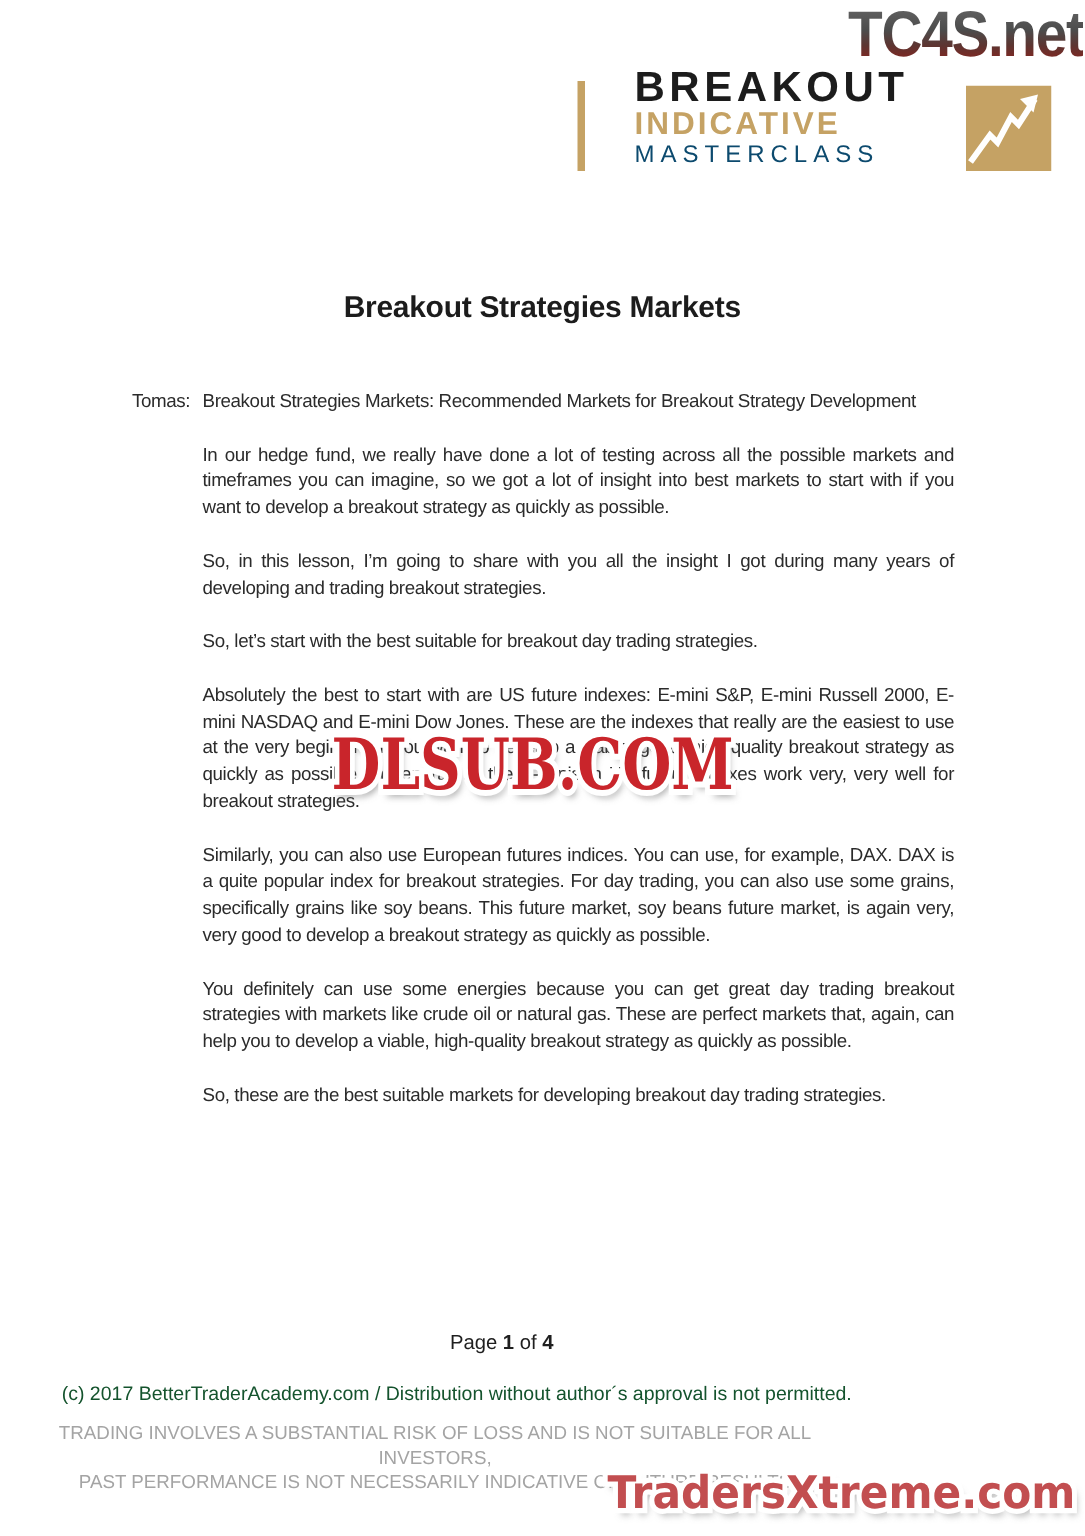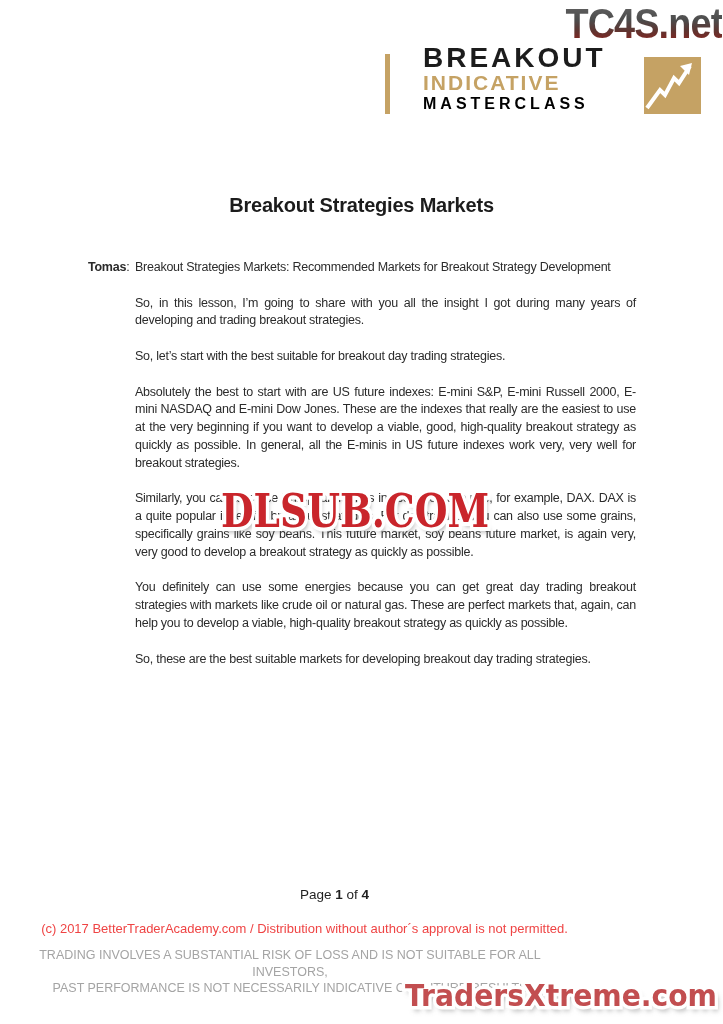--- a/index.html
+++ b/index.html
@@ -18,32 +18,32 @@
     -webkit-background-clip:text; background-clip:text; color:transparent;
     white-space:nowrap;
   }
 
   
   .logo { position:absolute; left:385px; top:44px; display:flex; align-items:flex-end; z-index:10;gap:24px; }
   .logo-bar { width:5px; height:60px; background:#c5a264; margin-top:3px; }
   .logo-text { margin-left:9px; white-space:nowrap; }
   .logo-l1 { font-weight:700; font-size:28px; line-height:26px; letter-spacing:3px; color:#1c1c1c; }
   .logo-l2 { font-weight:700; font-size:21px; line-height:23px; letter-spacing:2px; color:#c5a264; }
-  .logo-l3 { font-weight:700; font-size:16px; line-height:20px; letter-spacing:4px; color:#000000; }
+  .logo-l3 { font-weight:400; font-size:16px; line-height:20px; letter-spacing:4px; color:#0c4a6e; }
   .logo-icon { margin-left:14px; margin-top:13px; width:57px; height:57px; }
 
   
   .heading { position:absolute; left:0; width:723px; text-align:center; font-weight:700; font-size:20px; letter-spacing:-0.2px; color:#1c1c1c; }
   .heading.h1 { top:158px; }
   .heading.h2 { top:194px; }
 
   
   .transcript { position:absolute; left:88px; top:259px; width:548px; font-size:12.5px; letter-spacing:-0.25px; line-height:17.8px; }
   .speaker { position:absolute; left:0; top:0; }
-  .speaker .b { font-weight:700; }
+  .speaker .b { font-weight:400; }
   .paras { margin-left:47px; }
   .paras p { margin:0 0 17.8px 0; text-align:justify; }
 
   
   .outlined { position:absolute; white-space:nowrap; line-height:1; }
   .outlined .stroke {
     position:absolute; left:0; top:0;
     -webkit-text-stroke:7px #ffffff; color:#ffffff;
     text-shadow:3px 5px 5px rgba(110,110,110,0.55);
   }
@@ -58,21 +58,21 @@
   .traders {
     right:6px; top:981px; z-index:20;
     font-family:"DejaVu Sans", sans-serif; font-weight:700; font-size:30px;
     transform:scaleX(0.94); transform-origin:right top;
   }
   .traders .fill { color:#c24e50; }
 
   
   .page-num { position:absolute; left:0; top:887px; width:669px; text-align:center; font-size:13.5px; color:#1f1f1f; }
   .page-num .num { font-weight:700; }
-  .copyright { position:absolute; left:0; top:921px; width:609px; text-align:center; font-size:13px; color:#ef4444; }
+  .copyright { position:absolute; left:0; top:921px; width:609px; text-align:center; font-size:13px; color:#14532d; }
   .disclaimer { position:absolute; left:0; top:947px; width:580px; text-align:center; font-size:12.5px; line-height:16.5px; color:#a4a4a4; }
 </style>
 </head>
 <body>
 
 <div class="page">
 
   <div class="tc4s">TC4S.net</div>
 
   <div class="logo">
@@ -90,20 +90,21 @@
       </svg>
     </div>
   </div>
 
   <div class="heading h2">Breakout Strategies Markets</div>
 
   <div class="transcript">
     <div class="speaker"><span class="b">Tomas</span><span>:</span></div>
     <div class="paras">
       <p>Breakout Strategies Markets: Recommended Markets for Breakout Strategy Development</p>
+      <p>In our hedge fund, we really have done a lot of testing across all the possible markets and timeframes you can imagine, so we got a lot of insight into best markets to start with if you want to develop a breakout strategy as quickly as possible.</p>
       <p>So, in this lesson, I’m going to share with you all the insight I got during many years of developing and trading breakout strategies.</p>
       <p>So, let’s start with the best suitable for breakout day trading strategies.</p>
       <p>Absolutely the best to start with are US future indexes: E-mini S&amp;P, E-mini Russell 2000, E-mini NASDAQ and E-mini Dow Jones. These are the indexes that really are the easiest to use at the very beginning if you want to develop a viable, good, high-quality breakout strategy as quickly as possible. In general, all the E-minis in US future indexes work very, very well for breakout strategies.</p>
       <p>Similarly, you can also use European futures indices. You can use, for example, DAX. DAX is a quite popular index for breakout strategies. For day trading, you can also use some grains, specifically grains like soy beans. This future market, soy beans future market, is again very, very good to develop a breakout strategy as quickly as possible.</p>
       <p>You definitely can use some energies because you can get great day trading breakout strategies with markets like crude oil or natural gas. These are perfect markets that, again, can help you to develop a viable, high-quality breakout strategy as quickly as possible.</p>
       <p>So, these are the best suitable markets for developing breakout day trading strategies.</p>
     </div>
   </div>
 
   <div class="outlined dlsub">

